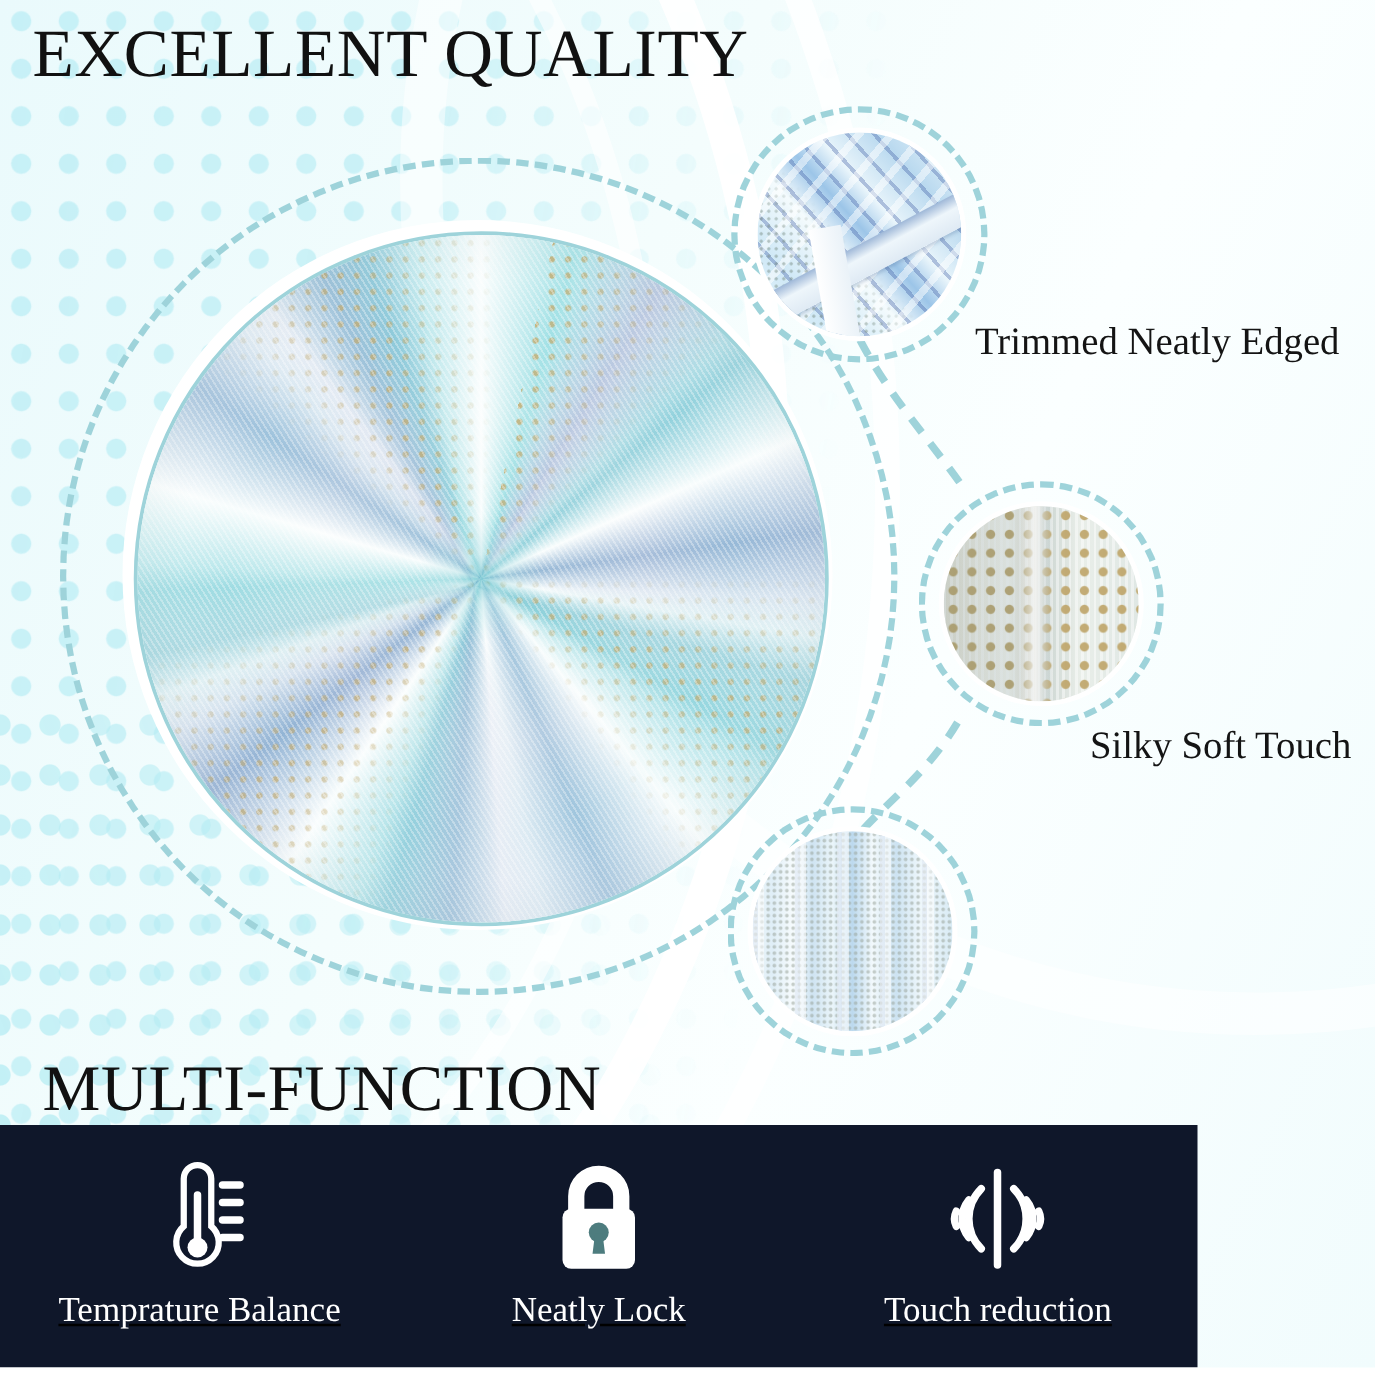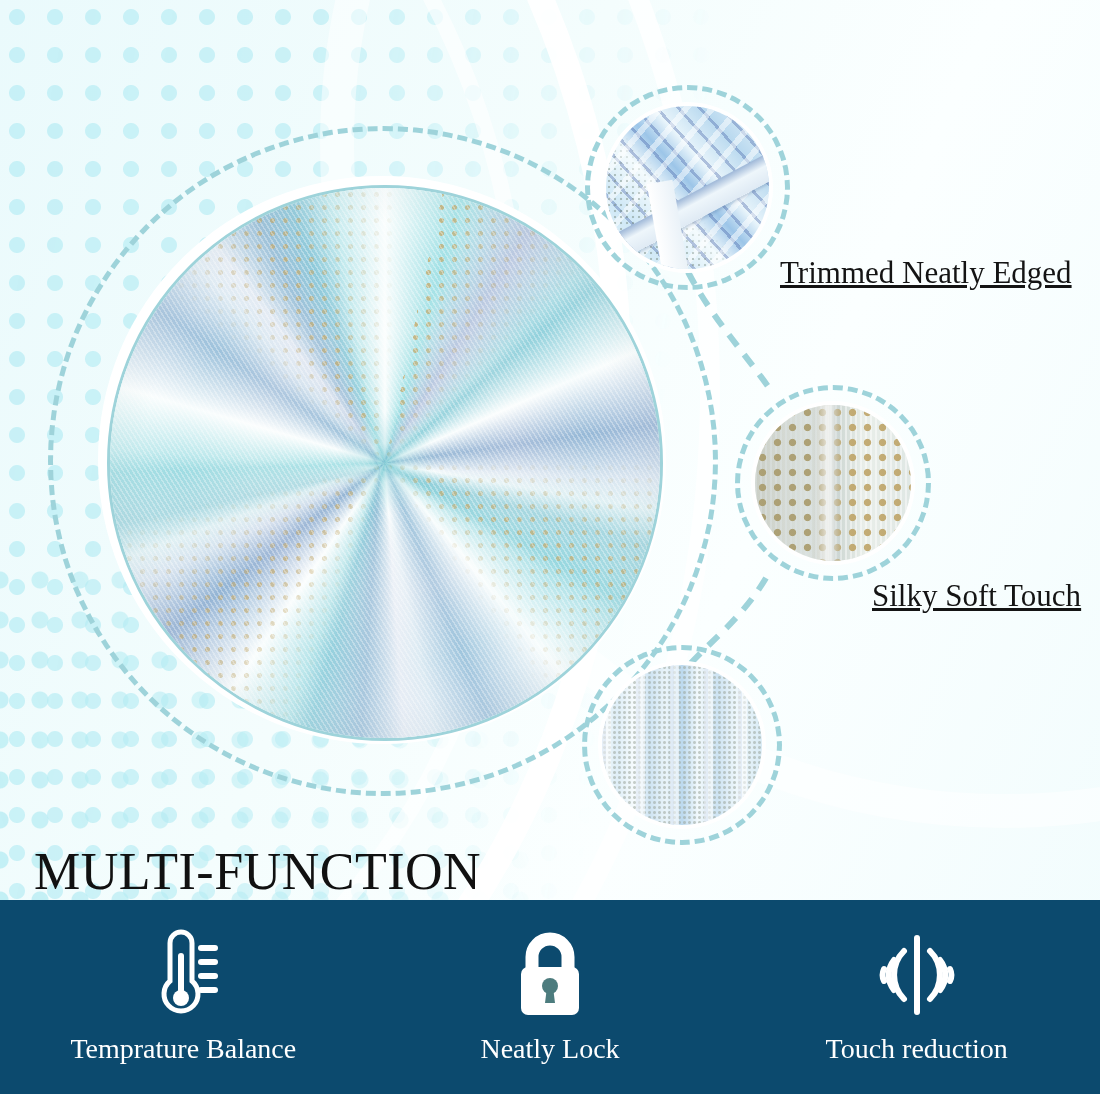--- a/index.html
+++ b/index.html
@@ -121,28 +121,28 @@
 
   .t3a{background:linear-gradient(90deg,#eef7fa 0%,#dfeef7 10%,#f6fbfd 20%,#cfe4f2 30%,#eaf5fa 40%,#bcd9ee 50%,#f2f9fc 60%,#cde3f2 72%,#eef7fb 84%,#d9ebf5 100%);}
   .t3b{background-image:repeating-linear-gradient(90deg, rgba(70,120,190,.22) 0 4px, rgba(255,255,255,0) 4px 34px);}
   .t3c{background-image:radial-gradient(circle, rgba(150,160,150,.5) 1.1px, rgba(0,0,0,0) 1.8px);background-size:5px 5px;}
   .t3d{background-image:repeating-linear-gradient(90deg, rgba(255,255,255,.55) 0 9px, rgba(255,255,255,0) 9px 34px);}
 
   
   #connectors{position:absolute;left:0;top:0;width:1100px;height:1100px;pointer-events:none;}
 
   
-  .callout-label{position:absolute;color:#141414;font-size:31px;white-space:nowrap;text-decoration:underline;}
+  .callout-label{position:absolute;color:#141414;font-size:31px;white-space:nowrap;}
   #label-1{left:780px;top:255px;}
   #label-2{left:872px;top:578px;}
   #label-3{left:772px;top:827px;}
 
   
-  #feature-bar{position:absolute;left:0;top:900px;width:1100px;height:194px;background:#0c4a6e;
-     display:flex;align-items:center;}
+  #feature-bar{position:absolute;left:0;top:900px;width:958px;height:194px;background:#0f172a;
+     display:flex;align-items:center;text-decoration:underline;}
   #bar-bottom-strip{position:absolute;left:0;top:1094px;width:1100px;height:6px;background:#ffffff;}
   .feature{flex:1;display:flex;flex-direction:column;align-items:center;justify-content:center;gap:12px;}
   .feature .ficon{height:92px;display:flex;align-items:center;justify-content:center;}
   .feature .flabel{color:#ffffff;font-size:28px;white-space:nowrap;}
 </style>
 </head>
 <body>
 
 <div id="page">
 
@@ -152,20 +152,21 @@
   <div class="swoosh sw1"></div>
   <div class="swoosh sw2"></div>
   <div class="swoosh sw3"></div>
   <div class="swoosh sw4"></div>
 
   <svg id="connectors" viewBox="0 0 1100 1100">
     <path d="M688,272 C712,318 744,352 772,392" fill="none" stroke="#9ed3da" stroke-width="6" stroke-dasharray="14 11" stroke-linecap="butt"></path>
     <path d="M766,578 C742,618 712,640 690,664" fill="none" stroke="#9ed3da" stroke-width="6" stroke-dasharray="14 11" stroke-linecap="butt"></path>
   </svg>
 
+  <div class="title" id="title-quality">EXCELLENT QUALITY</div>
 
   <div class="ring-dashed" id="main-dashed-ring"></div>
 
   <div id="main-circle-wrap">
     <div id="main-circle">
       <div class="fabric fab-base"></div>
       <div class="fabric fab-swirl"></div>
       <div class="fabric fab-swirl2"></div>
       <div class="fabric fab-dots"></div>
       <div class="fabric fab-weave"></div>

